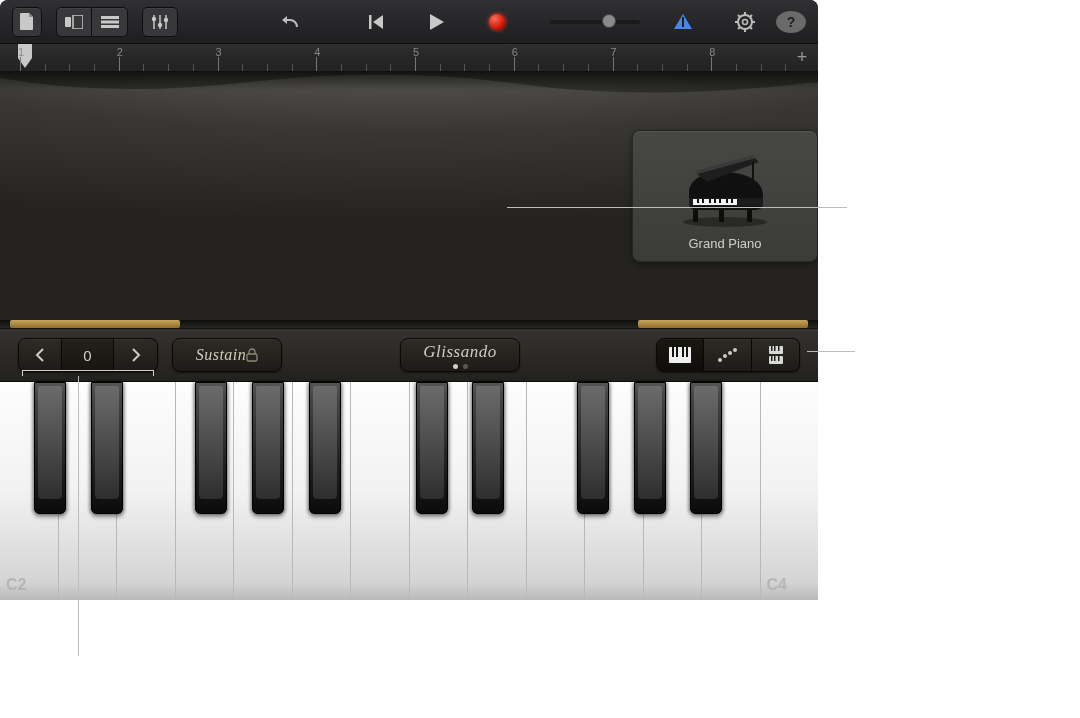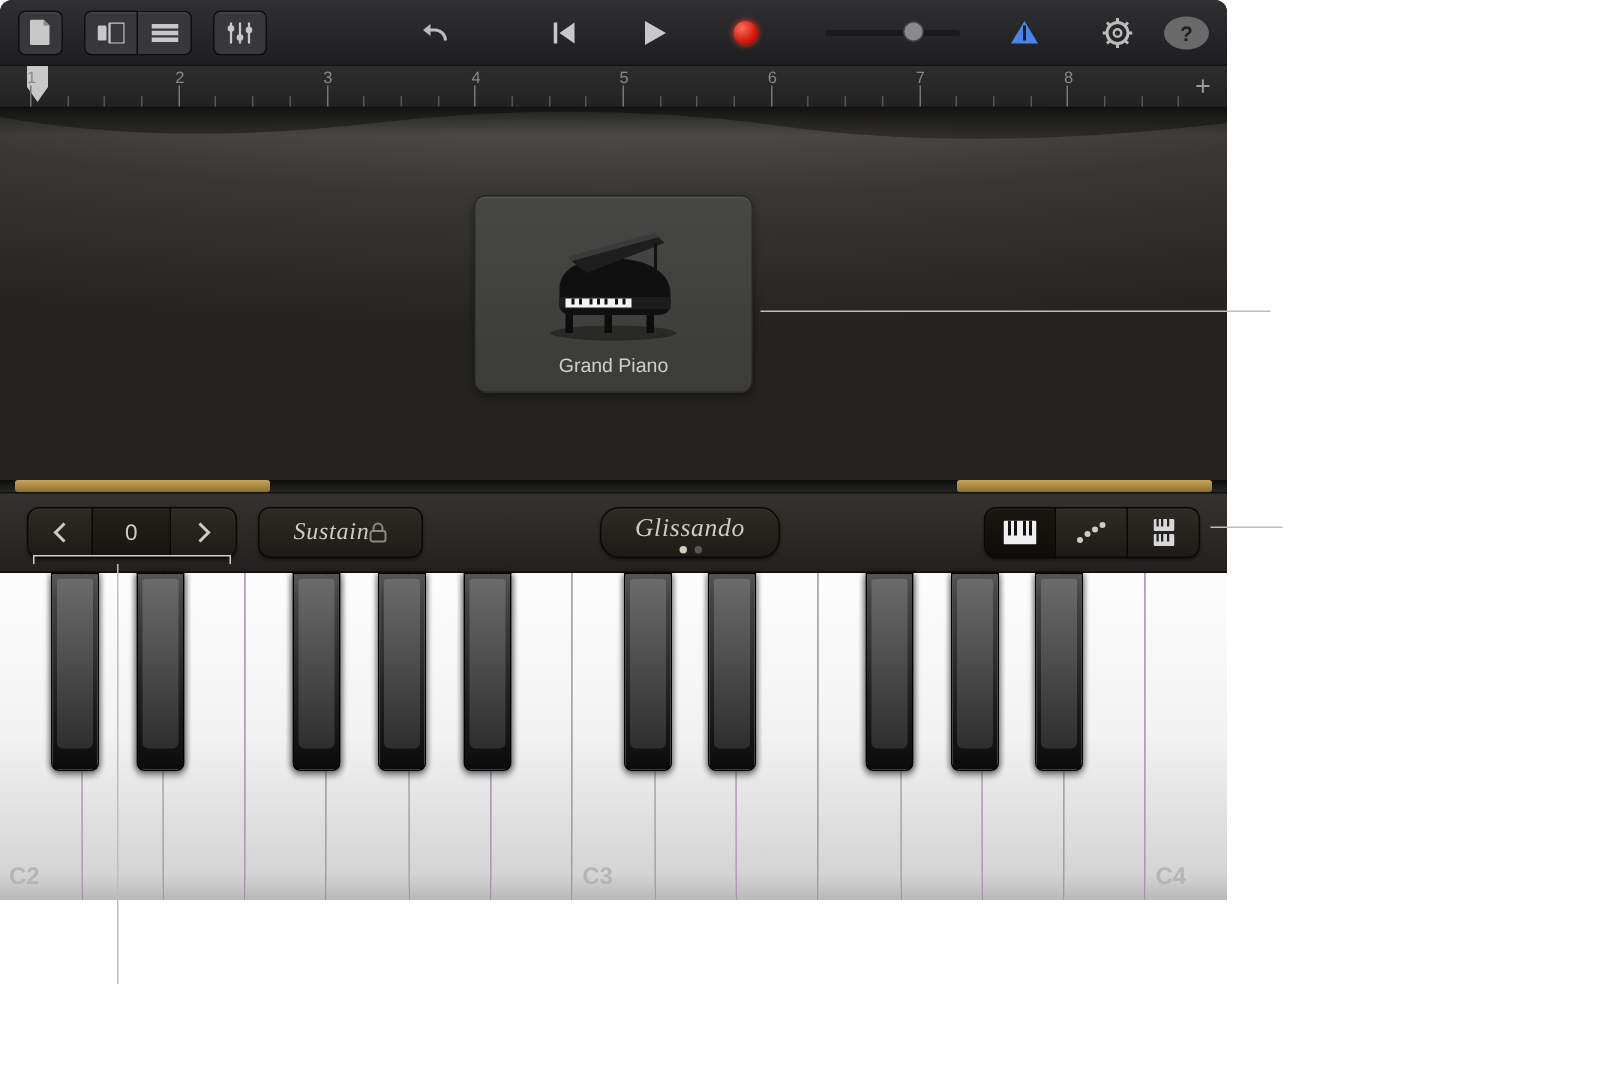--- a/index.html
+++ b/index.html
@@ -112,21 +112,21 @@
     color:#999; font-size:18px; line-height:18px;
     text-align:center;
   }
 
   
   .lid {
     height: 248px;
     background: radial-gradient(ellipse 180% 120% at 50% -30%, #7b7a78 0%, #595856 20%, #383735 45%, #24231f 75%);
     position: relative;
     overflow: hidden;
-    display:flex; align-items:center; justify-content:center;
+    display:flex; align-items:center; justify-content:flex-end;
   }
   .lid::before {
     content:"";
     position:absolute; top:0; left:0; right:0; height:18px;
     background: linear-gradient(#1e1e1c, rgba(0,0,0,0));
   }
   .lid-wave {
     position:absolute; left:0; right:0; top:0; height:30px;
     pointer-events:none;
   }
@@ -175,21 +175,21 @@
     display:flex; align-items:center; justify-content:center;
     color:#cfcbbf;
     font-size: 14px;
   }
   .oct-group { display:flex; }
   .oct-group .pill-seg { width:44px; border-radius:0; border-left:none; }
   .oct-group .pill-seg:first-child { border-radius:8px 0 0 8px; border-left:1px solid #0a0907; }
   .oct-group .pill-seg:last-child  { border-radius:0 8px 8px 0; }
   .oct-group .pill-seg.mid { width:52px; font-size:15px; background:linear-gradient(#24211c,#17150f); }
   .sustain { width: 110px; font-style: italic; font-family: "Snell Roundhand", cursive; font-size:16px; letter-spacing:0.5px; }
-  .glissando { width: 120px; font-style: italic; font-family: "Snell Roundhand", cursive; font-size:17px; letter-spacing:0.5px; flex-direction:column; gap:2px;border-radius:13px; }
+  .glissando { width: 120px; font-style: italic; font-family: "Snell Roundhand", cursive; font-size:17px; letter-spacing:0.5px; flex-direction:column; gap:2px; }
   .dots { display:flex; gap:5px; }
   .dots span { width:5px; height:5px; border-radius:50%; background:#5b574d; }
   .dots span.active { background:#d1cdc0; }
   .scale-btn { width:100px; gap:10px; font-style: italic; font-family: "Snell Roundhand", cursive; font-size:16px; }
   .layout-group { display:flex; }
   .layout-group .pill-seg { width:48px; border-radius:0; border-left:none; }
   .layout-group .pill-seg:first-child { border-radius:8px 0 0 8px; border-left:1px solid #0a0907; background:linear-gradient(#1a1712,#0f0d09); }
   .layout-group .pill-seg:last-child  { border-radius:0 8px 8px 0; }
 
   
@@ -505,23 +505,20 @@
   <div class="keyboard" id="kb">
       <div class="white-key">
         <div class="oct-label">C2</div>
       </div>
       <div class="white-key"></div>
       <div class="white-key"></div>
       <div class="white-key"></div>
       <div class="white-key"></div>
       <div class="white-key"></div>
       <div class="white-key"></div>
-      <div class="white-key">
-        <div class="oct-label">C3</div>
-      </div>
       <div class="white-key"></div>
       <div class="white-key"></div>
       <div class="white-key"></div>
       <div class="white-key"></div>
       <div class="white-key"></div>
       <div class="white-key"></div>
       <div class="white-key">
         <div class="oct-label">C4</div>
       </div>
     </div>

